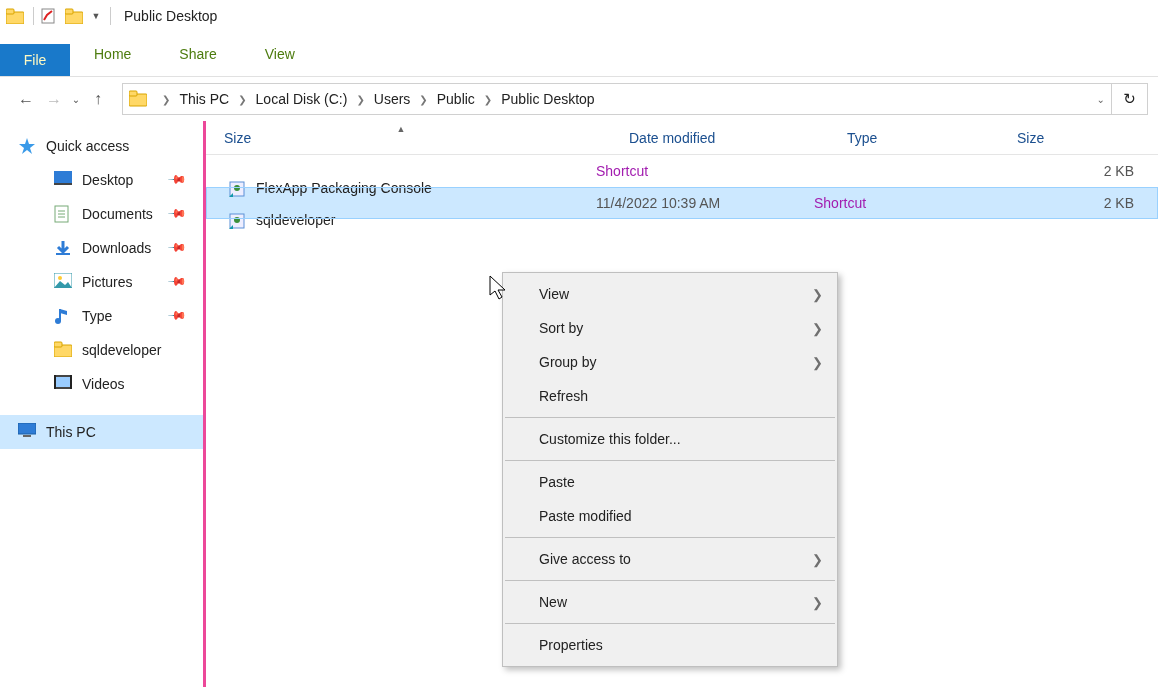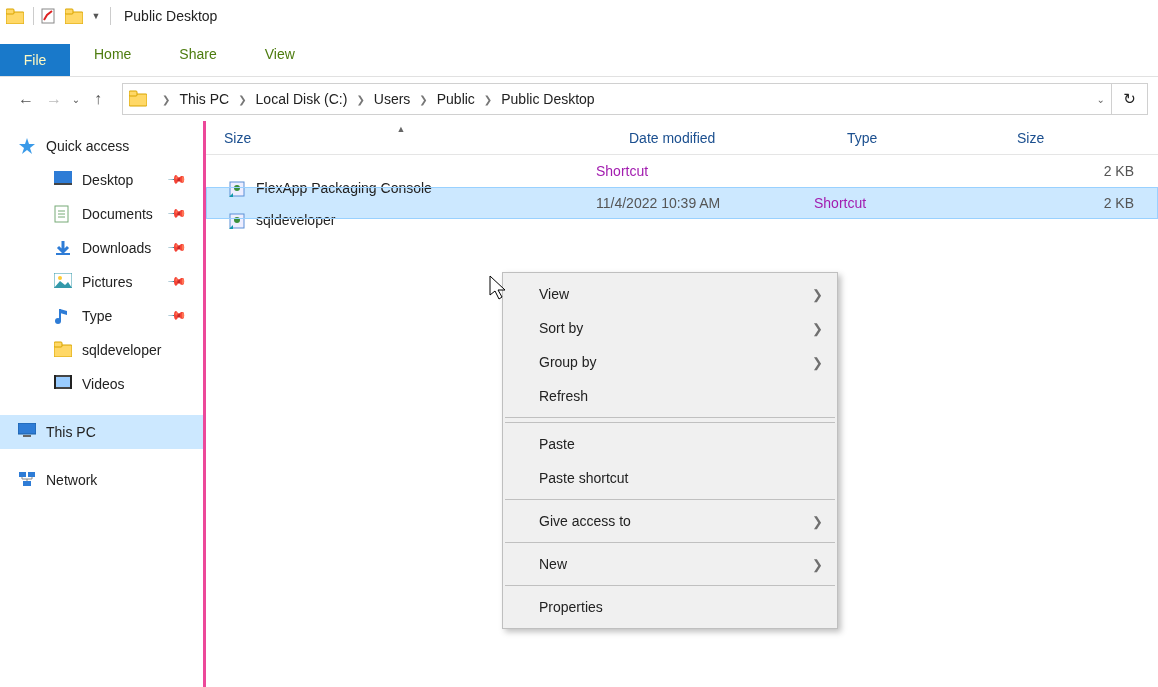--- a/index.html
+++ b/index.html
@@ -210,29 +210,20 @@
     <div class="np-spacer"></div>
     <div class="np-item group selected">
       <span class="np-ico"><svg width="18" height="15">
             <rect x="0" y="0" width="18" height="11" fill="#2e7cd6" stroke="#1b5fa6"></rect>
             <rect x="5" y="12" width="8" height="2" fill="#666"></rect>
           </svg></span>
       <span>This PC</span>
     </div>
 
     <div class="np-spacer"></div>
-    <div class="np-item group">
-      <span class="np-ico"><svg width="18" height="16">
-            <rect x="1" y="1" width="7" height="5" fill="#2e7cd6"></rect>
-            <rect x="10" y="1" width="7" height="5" fill="#2e7cd6"></rect>
-            <rect x="5" y="10" width="8" height="5" fill="#2e7cd6"></rect>
-            <path d="M4 6 L4 8 L9 8 L9 10 M14 6 L14 8 L9 8" stroke="#888" fill="none"></path>
-          </svg></span>
-      <span>Network</span>
-    </div>
   </div>
 
   <div class="filepane">
     <div class="cols">
       <div class="col-name">
         <span class="sort-caret">▲</span>
         <span>Size</span>
       </div>
       <div class="col-date">Date modified</div>
       <div class="col-type">Type</div>
@@ -279,26 +270,29 @@
       <span class="ctx-submenu-arrow">❯</span>
     </div>
     <div class="ctx-item">
       <span>Group by</span>
       <span class="ctx-submenu-arrow">❯</span>
     </div>
     <div class="ctx-item">
       <span>Refresh</span>
     </div>
     <div class="ctx-sep"></div>
+    <div class="ctx-item">
+      <span>Customize this folder...</span>
+    </div>
     <div class="ctx-sep"></div>
     <div class="ctx-item">
       <span>Paste</span>
     </div>
     <div class="ctx-item">
-      <span>Paste shortcut</span>
+      <span>Paste modified</span>
     </div>
     <div class="ctx-sep"></div>
     <div class="ctx-item">
       <span>Give access to</span>
       <span class="ctx-submenu-arrow">❯</span>
     </div>
     <div class="ctx-sep"></div>
     <div class="ctx-item">
       <span>New</span>
       <span class="ctx-submenu-arrow">❯</span>

